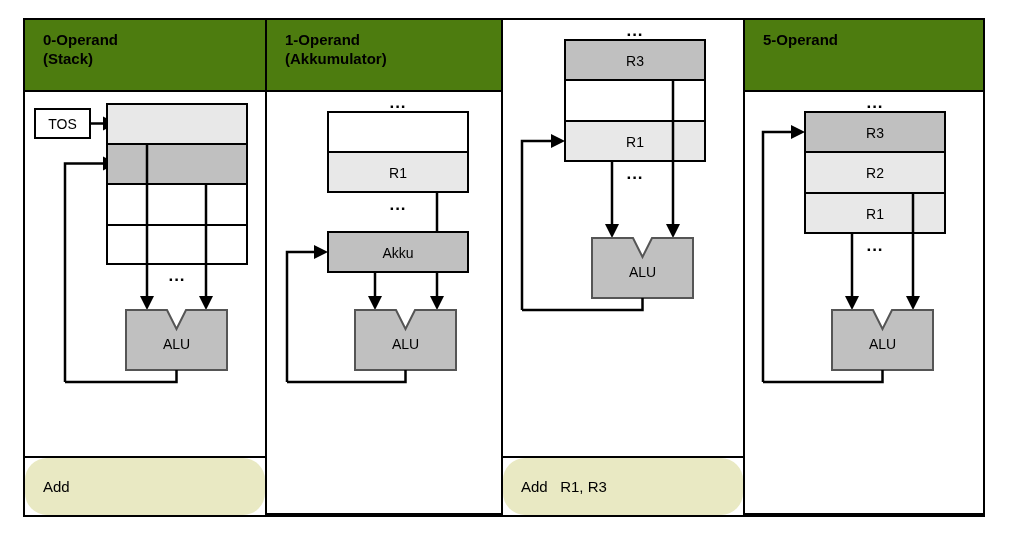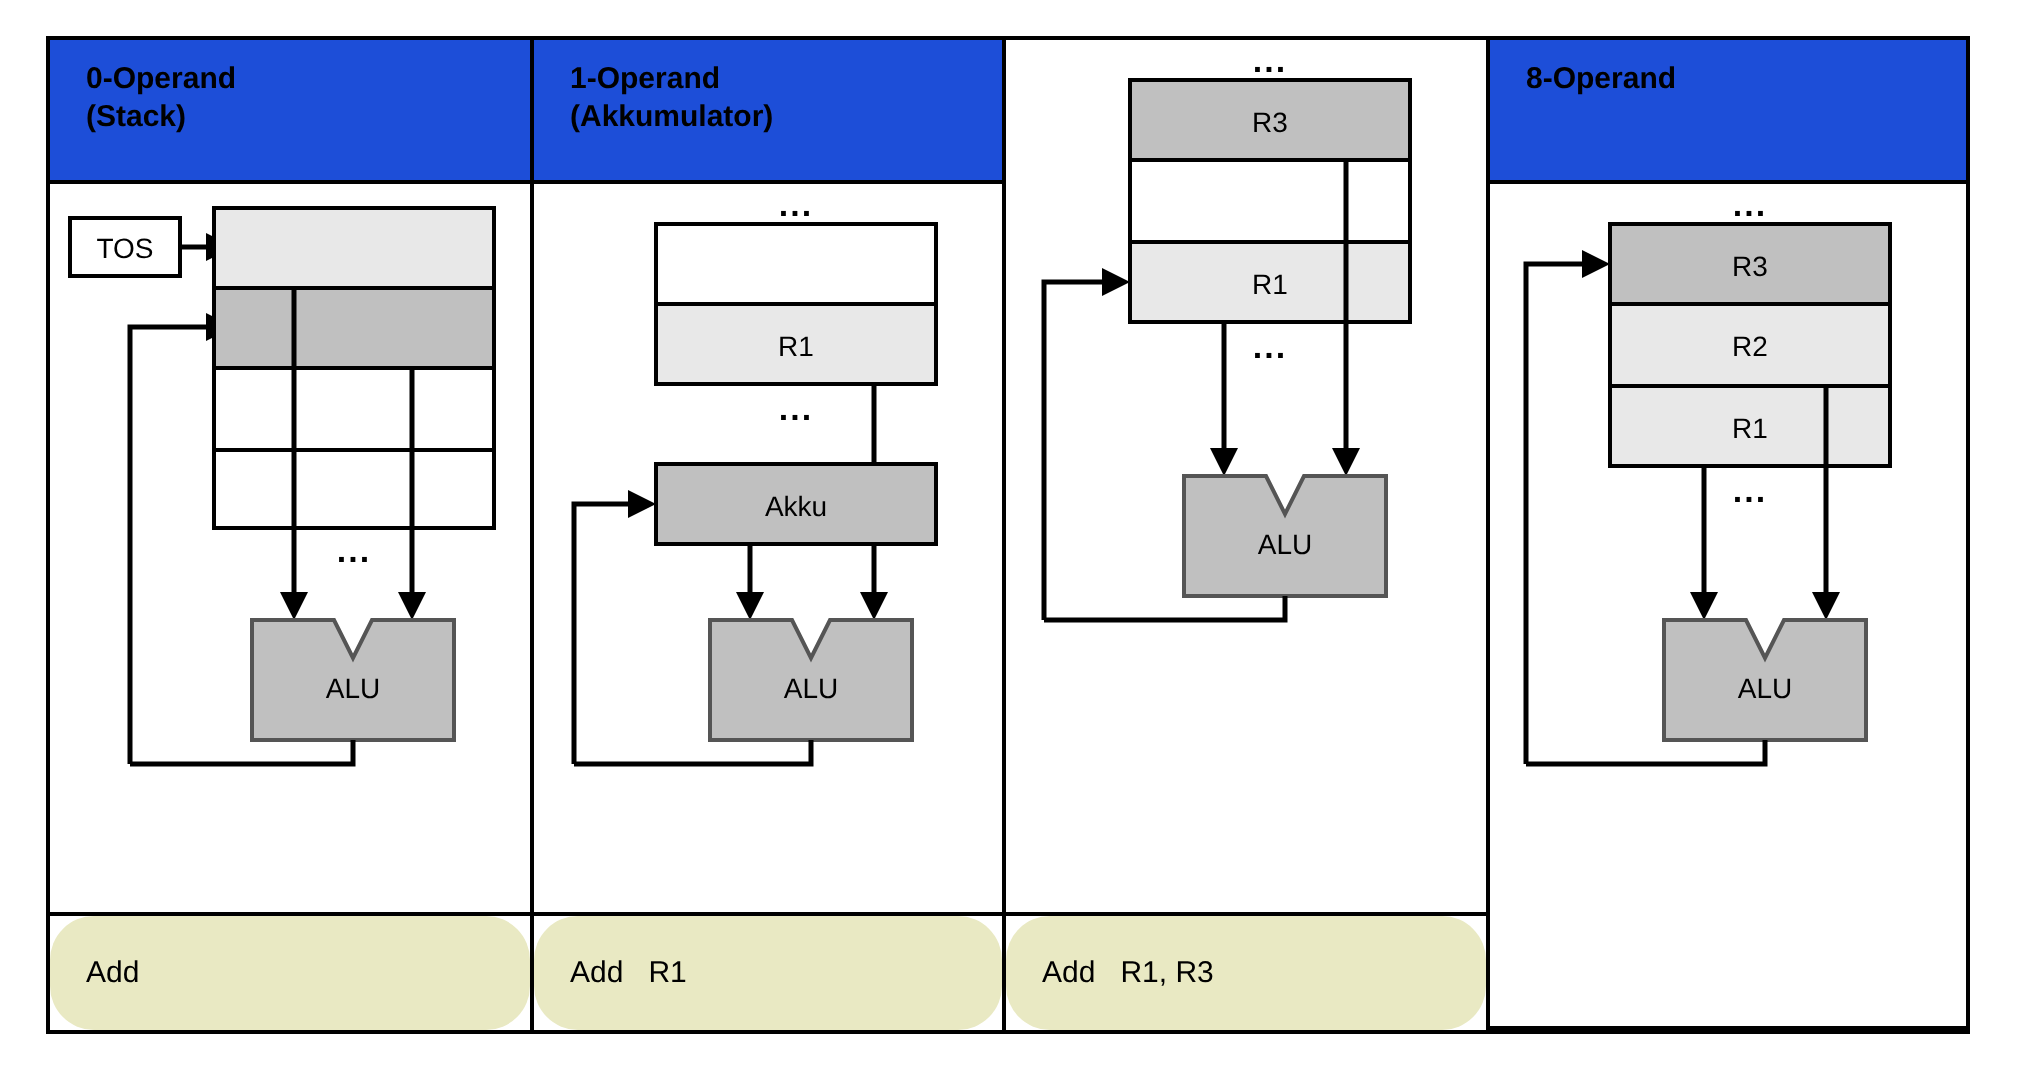--- a/index.html
+++ b/index.html
@@ -19,21 +19,21 @@
     display:flex; flex-direction:column;
     position:relative;
   }
   .col:last-child{border-right:none;}
   .col.c1{width:242px;}
   .col.c2{width:236px;}
   .col.c3{width:242px;}
   .col.c4{width:238px;}
 
   .hdr{
-    background:#1d4ed8;
+    background:#4d7c0f;
     border-bottom:2px solid #000;
     box-sizing:border-box;
     height:72px;
     padding:10px 0 0 18px;
     font-weight:bold;
     font-size:15px;
     line-height:19px;
     color:#000;
     white-space:pre-line;
   }
@@ -125,21 +125,20 @@
 
         <line x1="108" y1="180" x2="108" y2="204" stroke="#000" stroke-width="2.5"></line>
         <polygon points="101,204 115,204 108,218" fill="#000"></polygon>
 
         <path d="M88,218 L129,218 L138.5,237 L148,218 L189,218 L189,278 L88,278 Z" fill="#C0C0C0" stroke="#555" stroke-width="2"></path>
         <text x="138.5" y="257" text-anchor="middle" class="sv-label">ALU</text>
 
         <polyline points="138.5,278 138.5,290 20,290" fill="none" stroke="#000" stroke-width="2.5"></polyline>
       </svg>
     </div>
-    <div class="foot">Add   R1</div>
   </div>
 
   <div class="col c3">
     <div class="diagram">
       <svg width="238" height="310" viewBox="0 0 238 310">
         <text x="132" y="16" text-anchor="middle" class="sv-dots">...</text>
 
         <rect x="62" y="20" width="140" height="40" fill="#C0C0C0" stroke="#000" stroke-width="2"></rect>
         <text x="132" y="46" text-anchor="middle" class="sv-label">R3</text>
 
@@ -161,21 +160,21 @@
         <path d="M89,218 L130,218 L139.5,237 L149,218 L190,218 L190,278 L89,278 Z" fill="#C0C0C0" stroke="#555" stroke-width="2"></path>
         <text x="139.5" y="257" text-anchor="middle" class="sv-label">ALU</text>
 
         <polyline points="139.5,278 139.5,290 19,290" fill="none" stroke="#000" stroke-width="2.5"></polyline>
       </svg>
     </div>
     <div class="foot">Add   R1, R3</div>
   </div>
 
   <div class="col c4">
-    <div class="hdr">8-Operand</div>
+    <div class="hdr">5-Operand</div>
     <div class="diagram">
       <svg width="234" height="310" viewBox="0 0 234 310">
         <text x="130" y="16" text-anchor="middle" class="sv-dots">...</text>
 
         <rect x="60" y="20" width="140" height="40" fill="#C0C0C0" stroke="#000" stroke-width="2"></rect>
         <text x="130" y="46" text-anchor="middle" class="sv-label">R3</text>
 
         <rect x="60" y="60" width="140" height="41" fill="#E8E8E8" stroke="#000" stroke-width="2"></rect>
         <text x="130" y="86" text-anchor="middle" class="sv-label">R2</text>
 

